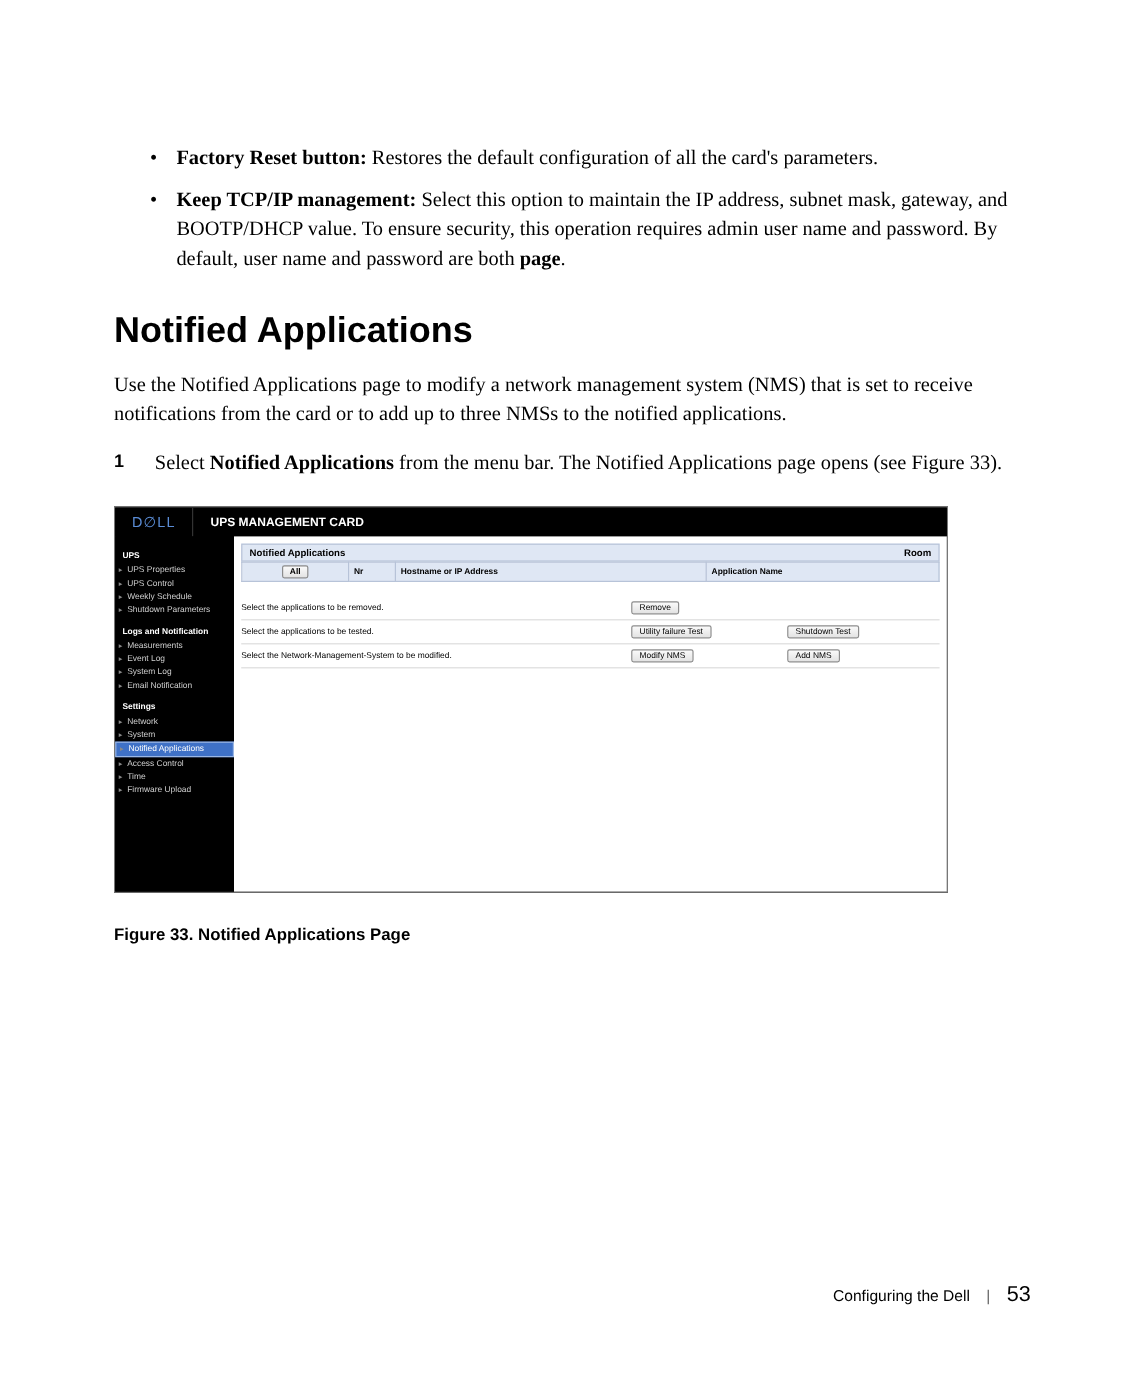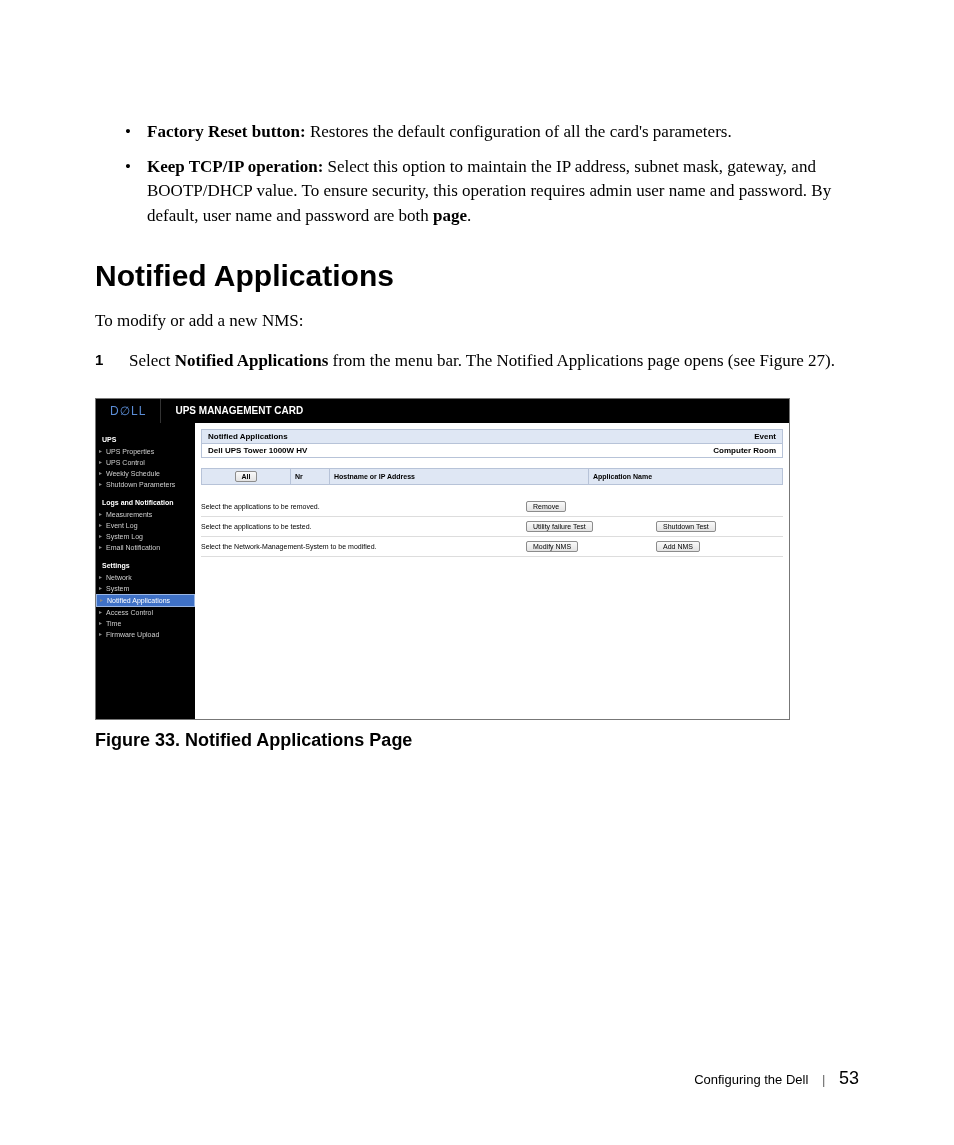--- a/index.html
+++ b/index.html
@@ -189,22 +189,22 @@
     padding:4px 0;
     font-size:7px;
   }
   .shot .actionrow .lbl { flex: 0 0 325px; }
   .shot .actionrow .b1  { flex: 0 0 130px; }
   .shot .actionrow .b2  { flex: 0 0 80px; }
 
   .figcap {
     font-family: Arial, sans-serif;
     font-weight: bold;
-    font-size: 18px;
-    margin-top: 10px;
+    font-size: 14px;
+    margin-top: 26px;
   }
 
   .footer {
     position:absolute;
     bottom:56px;
     right:95px;
     font-family: Arial, sans-serif;
     font-size: 13px;
   }
   .footer .sep { margin: 0 10px; color:#666; }
@@ -213,33 +213,33 @@
 </head>
 <body>
 
 <div class="page">
 
   <ul class="bullets">
     <li>
       <b>Factory Reset button:</b><span> Restores the default configuration of all the card's parameters.</span>
     </li>
     <li>
-      <b>Keep TCP/IP operation:</b><span> Select this option to maintain the IP address, subnet mask, gateway, and BOOTP/DHCP value. To ensure security, this operation requires admin user name and password. By default, user name and password are both </span><b>page</b><span>.</span>
+      <b>Keep TCP/IP management:</b><span> Select this option to maintain the IP address, subnet mask, gateway, and BOOTP/DHCP value. To ensure security, this operation requires admin user name and password. By default, user name and password are both </span><b>page</b><span>.</span>
     </li>
   </ul>
 
   <h2 class="section">Notified Applications</h2>
 
-
-  <p class="body">To modify or add a new NMS:</p>
+  <p class="body">Use the Notified Applications page to modify a network management system (NMS) that is set to receive notifications from the card or to add up to three NMSs to the notified applications.</p>
+
 
   <div class="numitem">
     <div class="num">1</div>
     <div class="txt">
-      <span>Select </span><b>Notified Applications</b><span> from the menu bar. The Notified Applications page opens (see Figure 27).</span>
+      <span>Select </span><b>Notified Applications</b><span> from the menu bar. The Notified Applications page opens (see Figure 33).</span>
     </div>
   </div>
 
   <div class="shot">
     <div class="topbar">
       <div class="logo">D∅LL</div>
       <div class="title">UPS MANAGEMENT CARD</div>
     </div>
     <div class="cols">
       <div class="sidebar">
@@ -260,25 +260,21 @@
         <div class="itm">System</div>
         <div class="itm sel">Notified Applications</div>
         <div class="itm">Access Control</div>
         <div class="itm">Time</div>
         <div class="itm">Firmware Upload</div>
       </div>
 
       <div class="content">
         <div class="panelhead">
           <span>Notified Applications</span>
-          <span>Event</span>
-        </div>
-        <div class="subhead">
-          <span>Dell UPS Tower 1000W HV</span>
-          <span>Computer Room</span>
+          <span>Room</span>
         </div>
 
         <table class="apptable">
           <tbody>
               <tr>
             <th><span class="btn">All</span></th>
             <th>Nr</th>
             <th>Hostname or IP Address</th>
             <th>Application Name</th>
           </tr>

